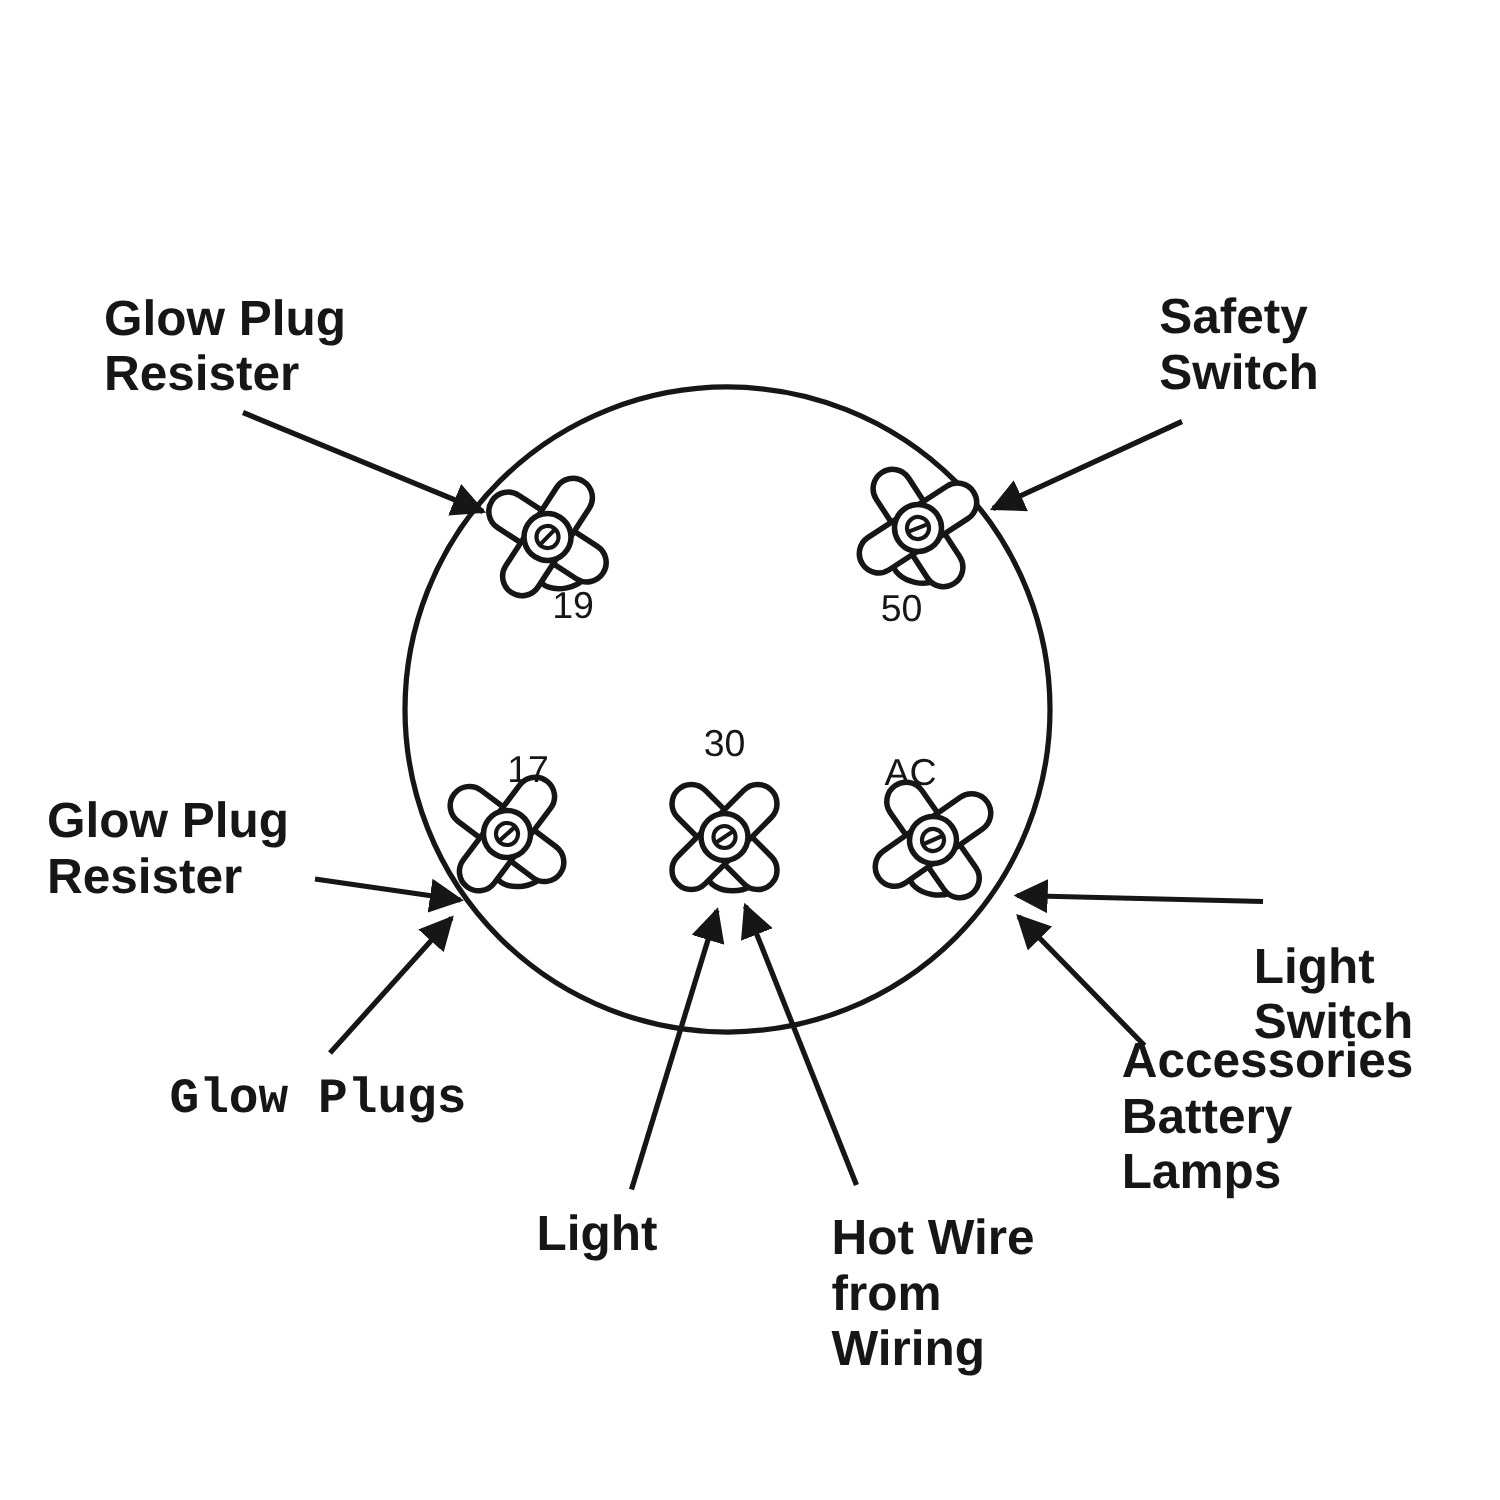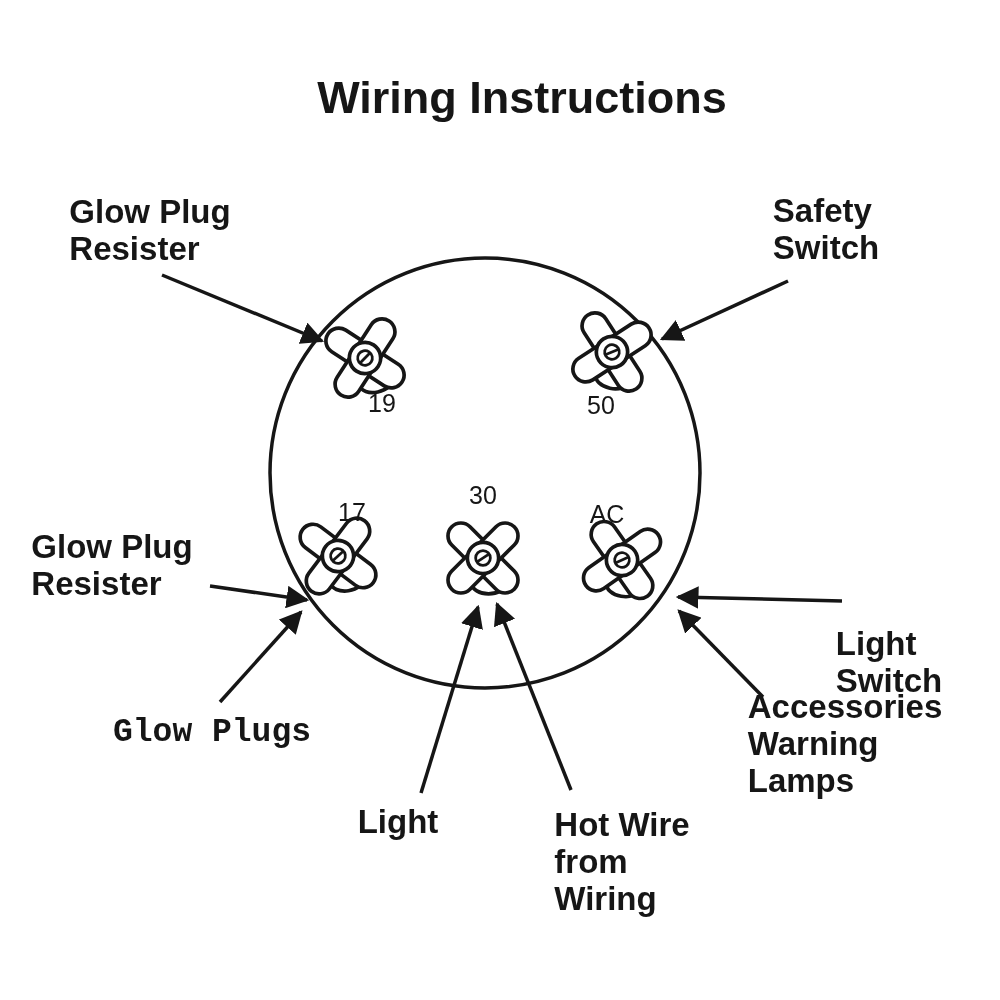--- a/index.html
+++ b/index.html
@@ -78,38 +78,37 @@
     <use href="#term" transform="translate(483,558) rotate(0) scale(0.92)"></use>
     <use href="#term" transform="translate(622,560) rotate(10) scale(0.92)"></use>
 
     <text class="term-num" x="382" y="412" text-anchor="middle">19</text>
     <text class="term-num" x="601" y="414" text-anchor="middle">50</text>
     <text class="term-num" x="352" y="521" text-anchor="middle">17</text>
     <text class="term-num" x="483" y="504" text-anchor="middle">30</text>
     <text class="term-num" x="607" y="523" text-anchor="middle">AC</text>
   </svg>
 
-  <div class="title" style="left:522px; top:72px;">Wiring Instructions</div>
 
   <div class="label" style="left:150px; top:193px;">Glow Plug
 Resister</div>
 
   <div class="label" style="left:826px; top:192px;">Safety
 Switch</div>
 
   <div class="label" style="left:112px; top:528px;">Glow Plug
 Resister</div>
 
   <div class="label" style="left:889px; top:590px;margin-top:35px;">Light
 Switch</div>
 
   <div class="label" style="left:212px; top:714px;font-family:Liberation Mono, monospace;">Glow Plugs</div>
 
   <div class="label" style="left:845px; top:688px;">Accessories
-Warning Lamps</div>
+Battery Lamps</div>
 
   <div class="label" style="left:398px; top:803px;">Light</div>
 
   <div class="label" style="left:622px; top:806px;">Hot Wire
 from
 Wiring</div>
 
 </div>
 
 </body></html>

